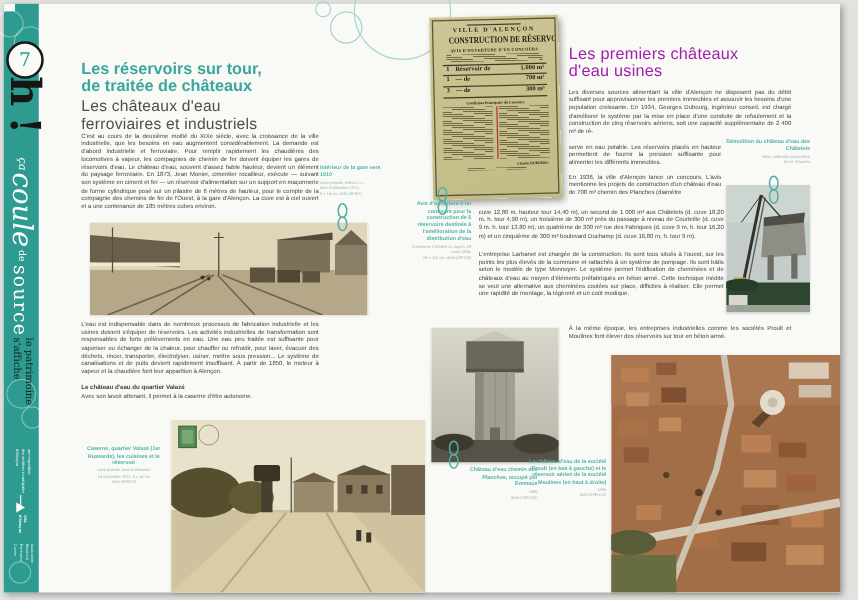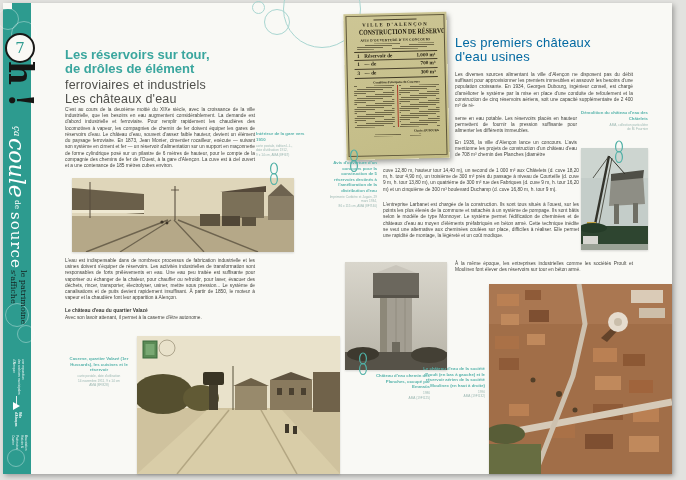--- a/index.html
+++ b/index.html
@@ -27,21 +27,21 @@
   .citylogo{left:0px;top:400px;width:28px;height:30px;}
   .citylogo .rot{position:absolute;left:-2px;top:8px;width:32px;height:14px;transform:rotate(90deg);
                  display:flex;align-items:center;gap:2px;}
   .tri{width:0;height:0;border-left:4px solid transparent;border-right:4px solid transparent;
        border-bottom:7px solid #fff;}
   .citytext{font-size:3px;color:#fff;line-height:1.3;font-weight:bold;}
   .bandfoot{left:7px;top:432px;font-size:3px;color:rgba(255,255,255,.9);line-height:1.5;}
   
   .h1{font-weight:bold;color:#3aa69e;font-size:13px;line-height:1.1;}
   .h2{color:#4f4f4b;font-size:12.5px;line-height:1.12;letter-spacing:.2px;}
-  .h2r{color:#0369a1;font-size:13px;line-height:1.1;letter-spacing:.2px;}
+  .h2r{color:#a21caf;font-size:13px;line-height:1.1;letter-spacing:.2px;}
   .body-text{font-size:4.8px;line-height:1.3;color:#44443f;text-align:justify;}
   .note-t{font-size:4.9px;font-weight:bold;color:#3c3c38;line-height:1.4;}
   .note-x{font-size:4.8px;color:#44443f;line-height:1.4;}
   .cap-t{font-size:4.3px;font-weight:bold;color:#56b3ab;line-height:1.3;}
   .cap-m{font-size:3.2px;color:#9cb8b3;line-height:1.4;margin-top:1.5px;}
   .t-right{text-align:right;}
   .t-center{text-align:center;}
   .photo{box-shadow:0 1px 2px rgba(0,0,0,.15);}
   .photo svg{display:block;width:100%;height:100%;}
   
@@ -118,25 +118,25 @@
       <div>Association</div>
       <div>Histoire &amp;</div>
       <div>Patrimoine</div>
       <div>Ouvrier</div>
     </div>
   </div>
   <div class="abs" style="left:3px;top:3px;width:9px;height:6px;background:#f9f9f5;"></div>
 
   <div class="abs h1" style="left:65px;top:48px;width:210px;">
     <div>Les réservoirs sur tour,</div>
-    <div>de drôles de élément</div>
+    <div>de traitée de châteaux</div>
   </div>
   <div class="abs h2" style="left:65px;top:78px;width:210px;">
+    <div>Les châteaux d'eau</div>
     <div>ferroviaires et industriels</div>
-    <div>Les châteaux d'eau</div>
   </div>
   <div class="abs body-text" style="left:65px;top:107px;width:190px;">C'est au cours de la deuxième moitié du XIXe siècle, avec la croissance de la ville industrielle, que les besoins en eau augmentent considérablement. La demande est d'abord industrielle et ferroviaire. Pour remplir rapidement les chaudières des locomotives à vapeur, les compagnies de chemin de fer doivent équiper les gares de réservoirs d'eau. Le château d'eau, souvent d'assez faible hauteur, devient un élément du paysage ferroviaire. En 1873, Jean Monier, cimentier rocailleur, exécute — suivant son système en ciment et fer — un réservoir d'alimentation sur un support en maçonnerie de forme cylindrique posé sur un pilastre de 6 mètres de hauteur, pour le compte de la compagnie des chemins de fer de l'Ouest, à la gare d'Alençon. La cuve est à ciel ouvert et a une contenance de 185 mètres cubes environ.</div>
 
   <div class="abs" style="left:256px;top:131px;width:54px;">
     <div class="cap-t">Intérieur de la gare vers 1910</div>
     <div class="cap-m">
       <div>carte postale, édition L.L.,</div>
       <div>date d'utilisation 1912,</div>
       <div>9 x 14 cm, AMA (8FI67)</div>
     </div>

